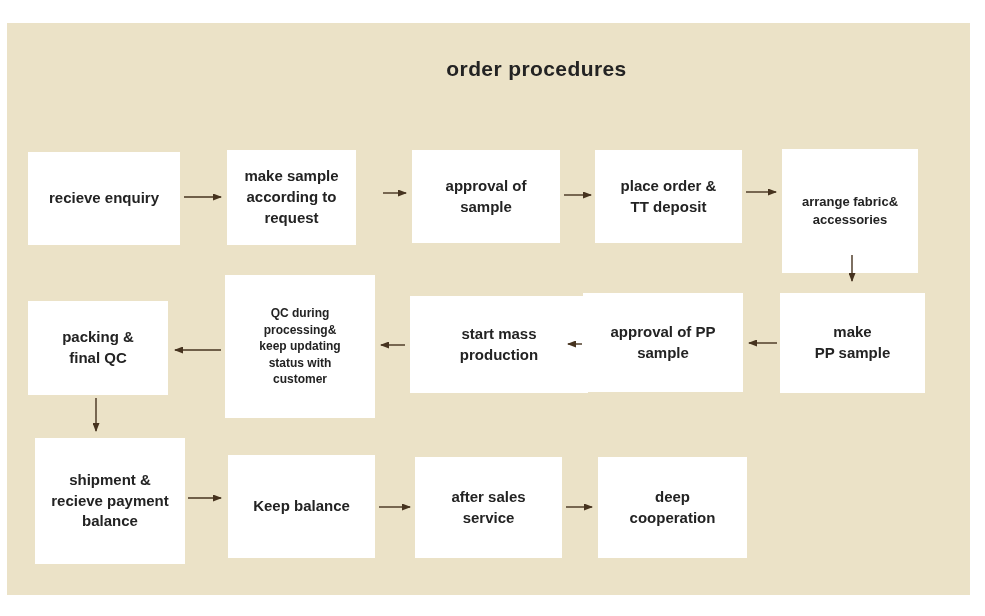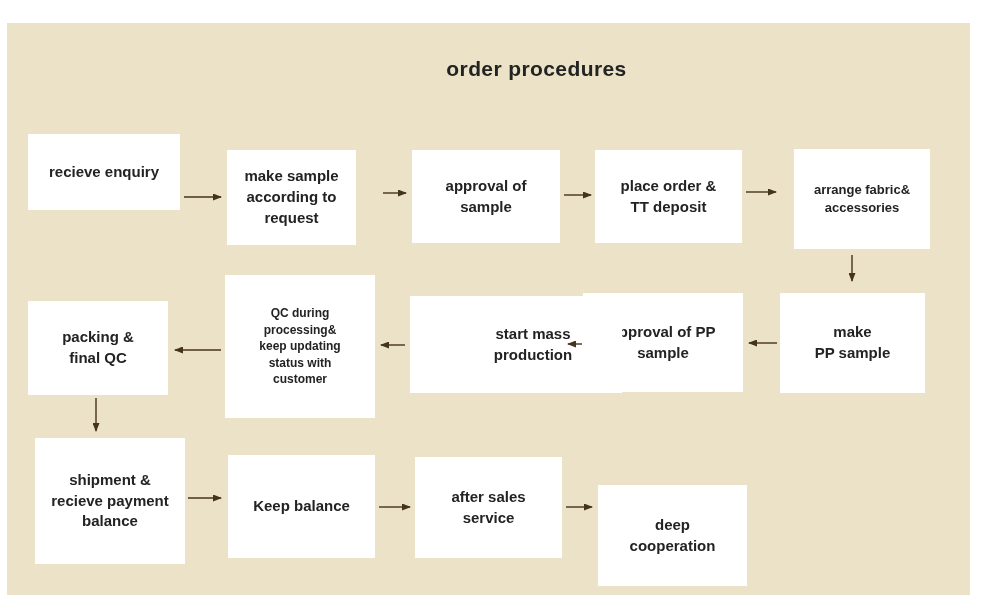--- a/index.html
+++ b/index.html
@@ -12,34 +12,34 @@
     color:var(--text,#232323);
     padding-left:48px;
   }
   .box {
     position:absolute; background:var(--box-bg,#ffffff);
     display:flex; align-items:center; justify-content:center;
     text-align:center; color:var(--text,#232323);
     font-weight:700; font-size:15px; line-height:1.38;
   }
   .lbl { white-space:pre-line; }
-  .b1  { left:28px;  top:134px; width:152px; height:76px;  }
+  .b1  { left:28px;  top:152px; width:152px; height:93px;  }
   .b2  { left:227px; top:150px; width:129px; height:95px;  }
   .b3  { left:412px; top:150px; width:148px; height:93px;  }
   .b4  { left:595px; top:150px; width:147px; height:93px;justify-content:center;  }
-  .b5  { left:782px; top:149px; width:136px; height:100px;margin-left:12px; }
+  .b5  { left:782px; top:149px; width:136px; height:124px; }
   .b6  { left:780px; top:293px; width:145px; height:100px; }
   .b7  { left:583px; top:293px; width:160px; height:99px;  }
-  .b8  { left:410px; top:296px; width:178px; height:97px;padding-left:34px;  }
+  .b8  { left:410px; top:296px; width:178px; height:97px;  }
   .b9  { left:225px; top:275px; width:150px; height:143px; }
   .b10 { left:28px;  top:301px; width:140px; height:94px;  }
   .b11 { left:35px;  top:438px; width:150px; height:126px; }
   .b12 { left:228px; top:455px; width:147px; height:103px; }
   .b13 { left:415px; top:457px; width:147px; height:101px;align-items:center; }
-  .b14 { left:598px; top:457px; width:149px; height:101px;margin-top:28px; }
+  .b14 { left:598px; top:457px; width:149px; height:101px; }
   .b5 .lbl { font-size:13px; }
   .b9 .lbl { font-size:12px; }
   .arrows { position:absolute; left:0; top:0; width:985px; height:616px; pointer-events:none; }
   .arrow { stroke:var(--arrow,#46331f); stroke-width:1.4px; fill:none; }
   .arrowhead { fill:var(--arrow,#46331f); }
 </style>
 </head>
 <body>
 
 <div class="canvas">

